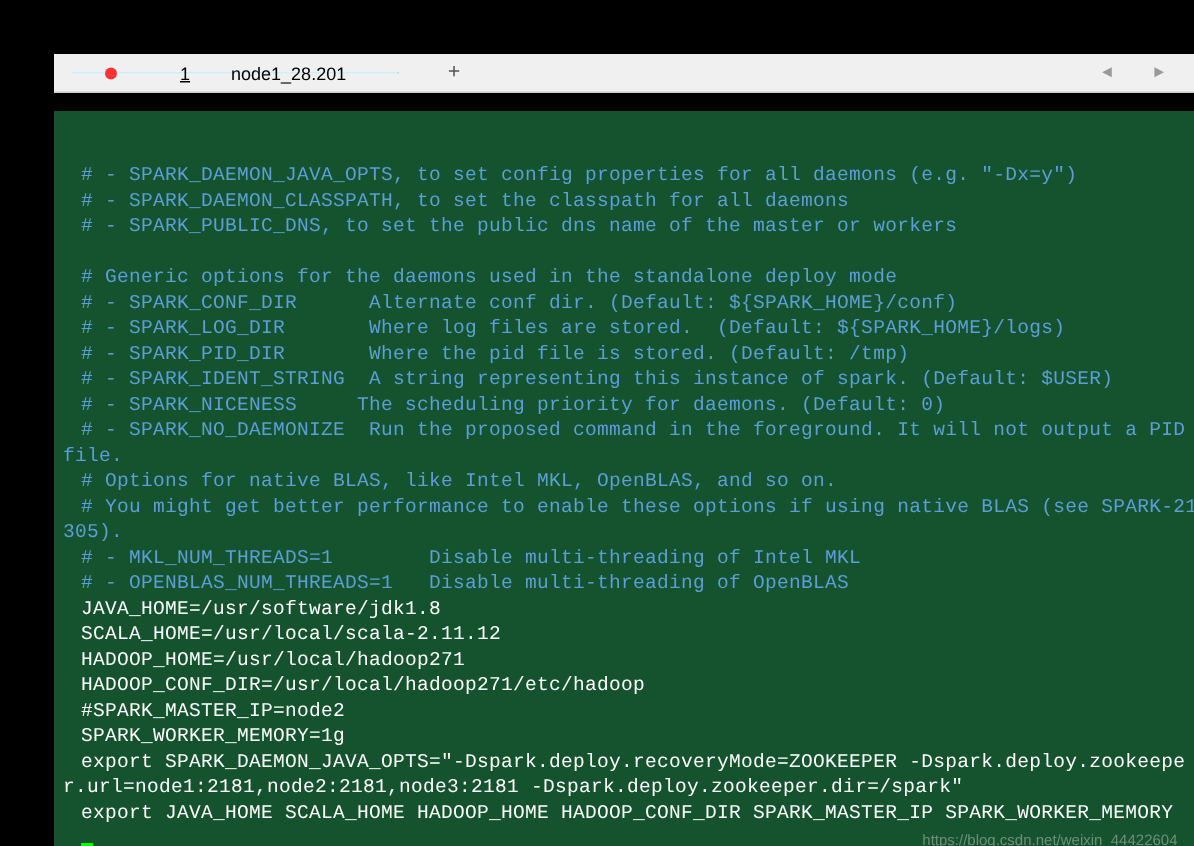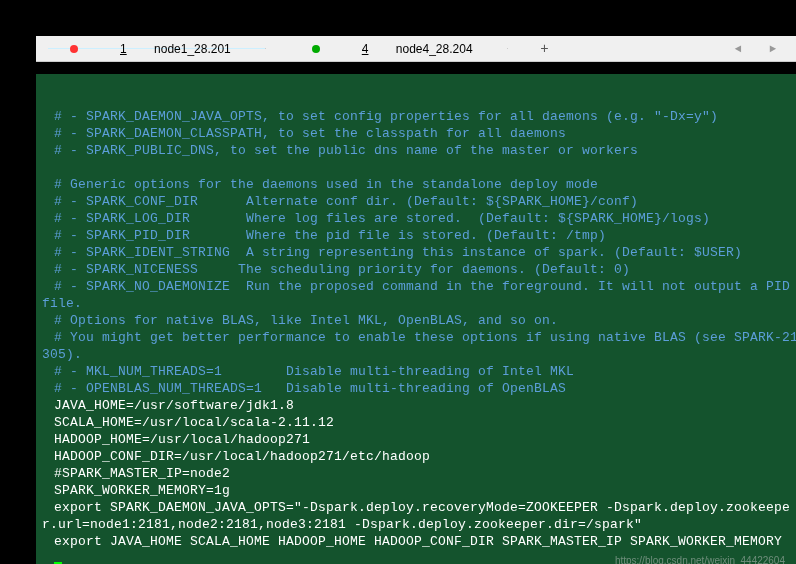--- a/index.html
+++ b/index.html
@@ -94,24 +94,20 @@
     }
   </style>
 </head>
 <body>
 
 <div class="tab-bar">
   <div class="tab active">
     <span class="dot red"></span>
     <span><span class="num">1</span> <span>node1_28.201</span></span>
   </div>
-  <div class="tab">
-    <span class="dot green"></span>
-    <span><span class="num">4</span> <span>node4_28.204</span></span>
-  </div>
   <div class="tab-add">+</div>
   <div class="tab-nav">
     <span>◄</span>
     <span>►</span>
   </div>
 </div>
 
 <div class="terminal">
 <span class="comment"># - SPARK_DAEMON_JAVA_OPTS, to set config properties for all daemons (e.g. "-Dx=y")</span>
 <span class="comment"># - SPARK_DAEMON_CLASSPATH, to set the classpath for all daemons</span>

